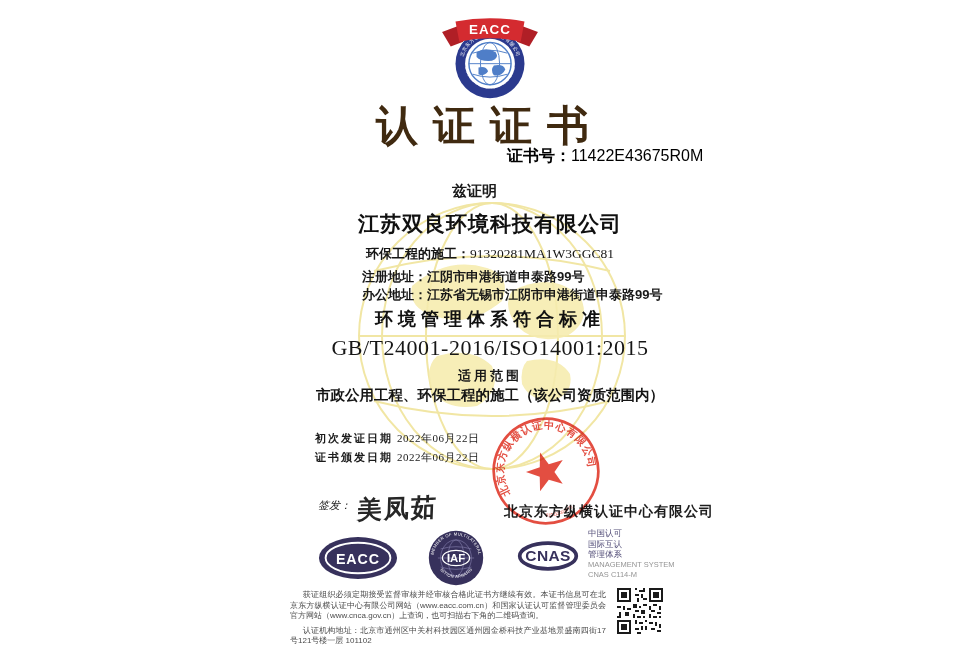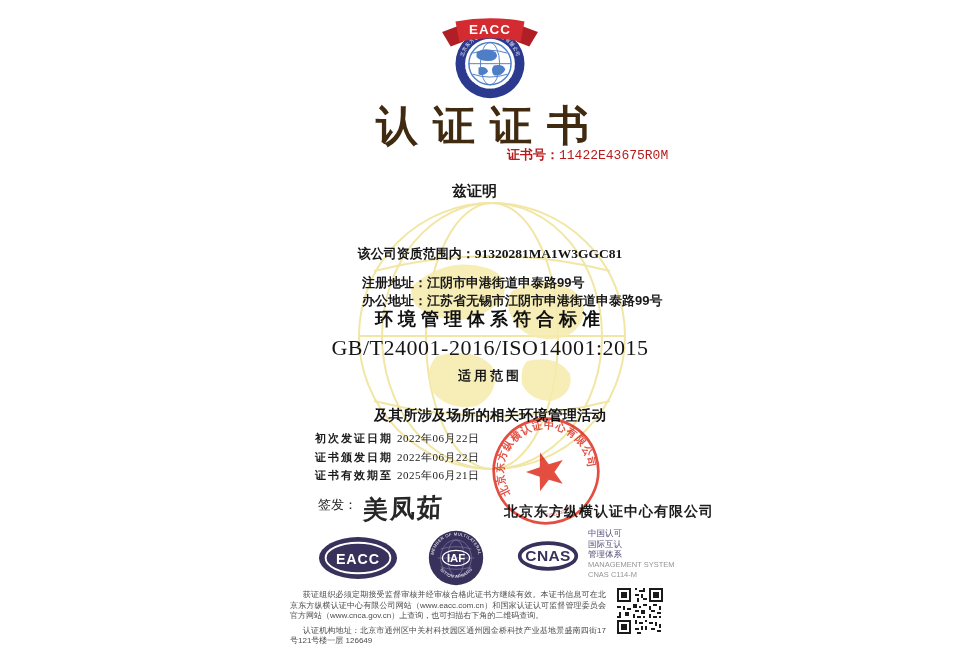--- a/index.html
+++ b/index.html
@@ -7,41 +7,41 @@
         font-family:"Liberation Sans",sans-serif;color:#1c1c1c;}
   .abs{position:absolute;}
   .center-col{left:280px;width:420px;text-align:center;}
 
   
   #watermark{left:352px;top:196px;width:280px;height:280px;opacity:.8;z-index:0;}
   .z{position:absolute;z-index:2;}
 
   .title{top:98px;font-size:42px;font-weight:bold;color:#402a10;letter-spacing:15px;
          font-family:"Liberation Sans",sans-serif;}
-  .certno{left:507px;top:146px;font-size:13px;font-family:Liberation Mono, monospace;color:#b91c1c;}
+  .certno{left:507px;top:146px;font-size:16px;font-family:Liberation Sans, sans-serif;color:#000000;}
   .certno b{font-weight:bold;}
   .intro{left:452px;top:182px;font-size:15px;font-weight:bold;color:#1a1a1a;}
   .company{top:210px;font-size:21px;font-weight:bold;color:#101010;letter-spacing:1px;}
   .credit{top:245px;font-size:13px;color:#151515;}
   .credit .lab{font-weight:bold;}
-  .credit .val{font-family:"Liberation Serif",serif;font-size:13.5px;font-weight:bold;}
-  .addr{left:362px;font-size:13px;font-weight:bold;color:#181818;margin-top:6px;}
+  .credit .val{font-family:"Liberation Serif",serif;font-size:13.5px;}
+  .addr{left:362px;font-size:13px;font-weight:bold;color:#181818;}
   .std-head{top:307px;font-size:18px;font-weight:bold;letter-spacing:5px;color:#111;}
   .std-code{top:335px;font-size:22px;font-family:"Liberation Serif",serif;color:#161616;letter-spacing:.5px;}
   .scope-head{top:367px;font-size:13px;font-weight:bold;letter-spacing:3px;color:#181818;}
   .scope1{top:386px;font-size:14.5px;font-weight:bold;color:#141414;}
   .scope2{top:406px;font-size:14.5px;font-weight:bold;color:#141414;}
 
   .dates{left:315px;top:431px;font-size:11px;color:#1b1b1b;}
   .dates .row{display:flex;margin-bottom:3.5px;}
   .dates .lab{font-weight:bold;letter-spacing:2px;width:82px;font-family:"Liberation Serif",serif;}
   .dates .val{font-family:"Liberation Serif",serif;letter-spacing:.5px;}
 
   .issue-row{left:318px;top:492px;}
-  .issue-lab{font-size:13px;color:#222;vertical-align:8px;}
+  .issue-lab{font-size:11px;color:#222;vertical-align:8px;font-style:italic;}
   .signature{display:inline-block;font-size:25px;font-weight:bold;color:#262626;
              transform:rotate(-2deg) skewX(-4deg);letter-spacing:2px;margin-left:6px;}
 
   #stamp{left:488px;top:413px;width:116px;height:116px;opacity:.9;mix-blend-mode:multiply;z-index:3;}
   .issuer{left:504px;top:503px;font-size:14px;font-weight:bold;color:#1d1d1d;letter-spacing:1px;z-index:2;}
   #eacc-logo{left:318px;top:536px;width:80px;height:44px;}
   #iaf-logo{left:427px;top:529px;width:58px;height:58px;}
   #cnas-logo{left:517px;top:538px;width:62px;height:36px;}
   .cnas-text{left:588px;top:528px;width:110px;line-height:10.5px;}
   .cnas-cn{font-size:8.5px;color:#55507a;}
@@ -108,48 +108,45 @@
   </svg>
 
   <div class="abs z center-col title">认证证书</div>
 
   <div class="abs z certno">
     <b>证书号：</b><span>11422E43675R0M</span>
   </div>
 
   <div class="abs z intro">兹证明</div>
 
+  <div class="abs z center-col company">江苏双良环境科技有限公司</div>
   <div class="abs z center-col credit">
-    <span class="lab">该公司资质范围内：</span><span class="val">91320281MA1W3GGC81</span>
+    <span class="lab">环保工程的施工：</span><span class="val">91320281MA1W3GGC81</span>
   </div>
   <div class="abs z addr" style="top:268px;">
     <span>注册地址：</span><span>江阴市申港街道申泰路99号</span>
   </div>
   <div class="abs z addr" style="top:286px;">
     <span>办公地址：</span><span>江苏省无锡市江阴市申港街道申泰路99号</span>
   </div>
 
   <div class="abs z center-col std-head">环境管理体系符合标准</div>
   <div class="abs z center-col std-code">GB/T24001-2016/ISO14001:2015</div>
 
   <div class="abs z center-col scope-head">适用范围</div>
-  <div class="abs z center-col scope2">及其所涉及场所的相关环境管理活动</div>
+  <div class="abs z center-col scope1">市政公用工程、环保工程的施工（该公司资质范围内）</div>
 
   <div class="abs z dates">
     <div class="row">
       <span class="lab">初次发证日期</span>
       <span class="val">2022年06月22日</span>
     </div>
     <div class="row">
       <span class="lab">证书颁发日期</span>
       <span class="val">2022年06月22日</span>
-    </div>
-    <div class="row">
-      <span class="lab">证书有效期至</span>
-      <span class="val">2025年06月21日</span>
     </div>
   </div>
 
   <svg id="stamp" class="abs" viewBox="0 0 120 120">
     <g transform="rotate(-18 60 60)">
       <circle cx="60" cy="60" r="54" fill="none" stroke="#e03a2c" stroke-width="2.8"></circle>
       <polygon points="60,40 64.9,54.2 80,54.5 68,63.6 72.3,78 60,69.4 47.7,78 52,63.6 40,54.5 55.1,54.2" fill="#e03a2c"></polygon>
       <defs>
         <path id="seal-arc" d="M 17.5,71.4 A 44,44 0 1 1 102.5,71.4"></path>
         <path id="seal-bot" d="M 33,98.5 A 47,47 0 0 0 87,98.5"></path>
@@ -205,21 +202,21 @@
   <div class="abs z cnas-text">
     <div class="cnas-cn">中国认可</div>
     <div class="cnas-cn">国际互认</div>
     <div class="cnas-cn">管理体系</div>
     <div class="cnas-en">MANAGEMENT SYSTEM</div>
     <div class="cnas-en">CNAS C114-M</div>
   </div>
 
   <div class="abs z fineprint">
     <p>获证组织必须定期接受监督审核并经审核合格此证书方继续有效。本证书信息可在北京东方纵横认证中心有限公司网站（www.eacc.com.cn）和国家认证认可监督管理委员会官方网站（www.cnca.gov.cn）上查询，也可扫描右下角的二维码查询。</p>
-    <p>认证机构地址：北京市通州区中关村科技园区通州园金桥科技产业基地景盛南四街17号121号楼一层 126649</p>
+    <p>认证机构地址：北京市通州区中关村科技园区通州园金桥科技产业基地景盛南四街17号121号楼一层 101102</p>
   </div>
 
   <svg id="qr" class="abs z" viewBox="0 0 23 23">
     <rect x="0" y="0" width="23" height="23" fill="#ffffff"></rect>
     <g fill="#1a1a1a">
       <rect x="0" y="0" width="7" height="7"></rect>
         <rect x="1" y="1" width="5" height="5" fill="#fff"></rect>
         <rect x="2" y="2" width="3" height="3"></rect>
       <rect x="16" y="0" width="7" height="7"></rect>
         <rect x="17" y="1" width="5" height="5" fill="#fff"></rect>

